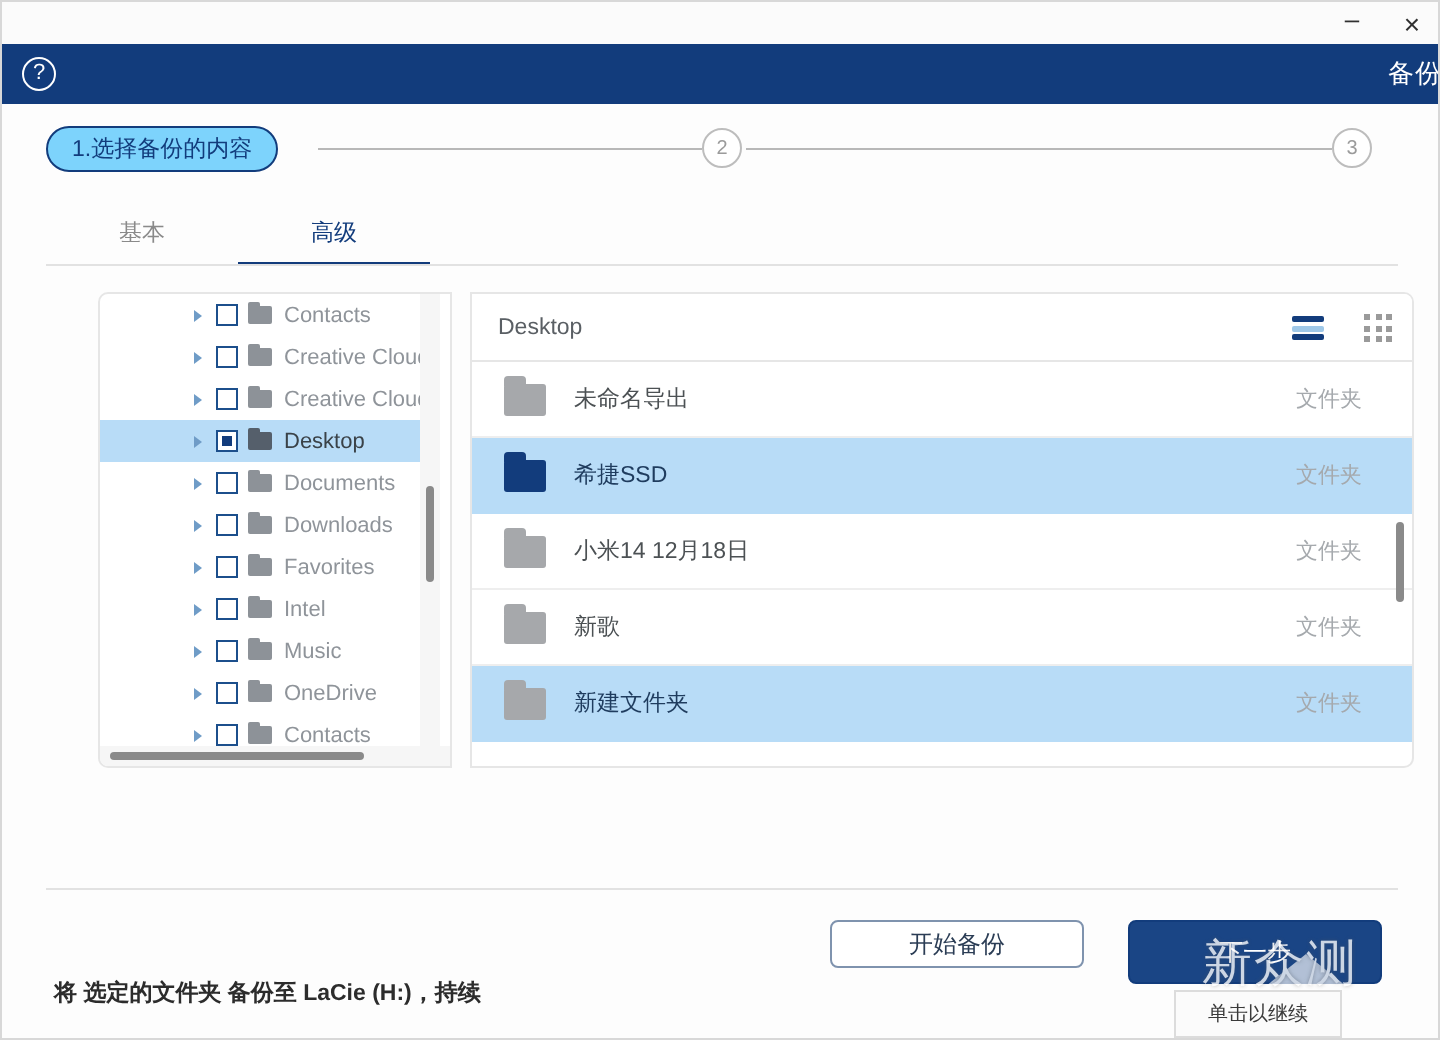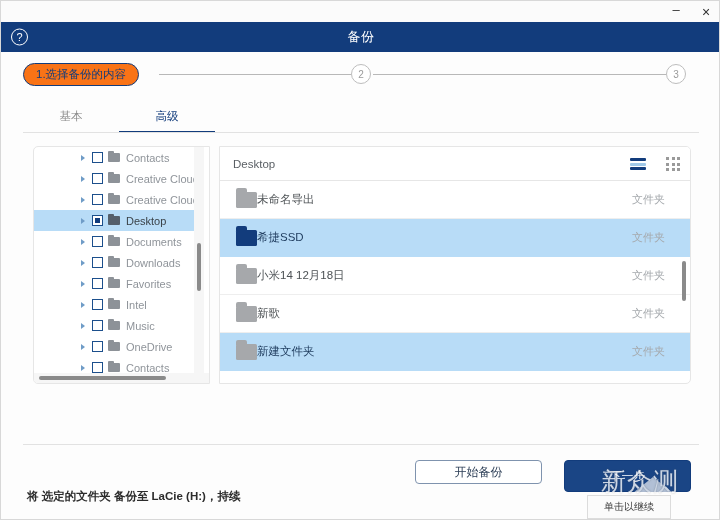--- a/index.html
+++ b/index.html
@@ -42,41 +42,41 @@
   .help-icon {
     position: absolute; left: 10px; top: 50%;
     transform: translateY(-50%);
     width: 17px; height: 17px;
     border: 1.3px solid #ffffff; border-radius: 50%;
     color: #ffffff; font-size: 11px;
     display: flex; align-items: center; justify-content: center;
     line-height: 1;
   }
   .header-title {
-    width: 100%; text-align: center;
+    width: 100%; text-align: right;
     color: #ffffff; font-size: 13px; letter-spacing: .5px;
   }
 
   
   .stepper {
     position: absolute; top: 51px; left: 0;
     width: 720px; height: 45px;
   }
   .step-line {
     position: absolute; top: 22px; height: 1px;
     background: #b8b8b8;
   }
   .step-line.l1 { left: 158px; width: 192px; }
   .step-line.l2 { left: 372px; width: 293px; }
   .step1 {
     position: absolute; left: 22px; top: 11px;
     height: 23px; padding: 0 12px;
     border: 1.4px solid #123c7c; border-radius: 12px;
     display: flex; align-items: center;
-    color: #123c7c; font-size: 11.5px; background: #f97316;
+    color: #123c7c; font-size: 11.5px; background: #7dd3fc;
     white-space: nowrap;
   }
   .step-circle {
     position: absolute; top: 12px;
     width: 20px; height: 20px;
     border: 1px solid #bdbdbd; border-radius: 50%;
     background: #ffffff;
     display: flex; align-items: center; justify-content: center;
     color: #9b9b9b; font-size: 10px;
   }
@@ -100,21 +100,21 @@
     left: 0; right: 0; bottom: 0; height: 2px;
     background: #123c7c;
   }
   .tabs-rule {
     position: absolute; top: 131px; left: 22px;
     width: 676px; height: 1px; background: #e2e2e2;
   }
 
   
   .panes {
-    position: absolute; top: 145px; left: 32px;
+    position: absolute; top: 145px; left: 48px;
     width: 658px; height: 238px;
   }
 
   
   .tree-pane {
     position: absolute; left: 0; top: 0;
     width: 177px; height: 238px;
     background: #ffffff;
     border: 1px solid #e6e6e6;
     border-top-left-radius: 5px; border-bottom-left-radius: 5px;
@@ -238,21 +238,21 @@
     position: relative; flex: 0 0 auto;
   }
   .row-fldr::before {
     content: ""; position: absolute;
     left: 0; top: -4px; width: 11px; height: 5px;
     background: #a6a8ab; border-radius: 2px 2px 0 0;
   }
   .row-fldr.blue { background: #123c7c; }
   .row-fldr.blue::before { background: #123c7c; }
   .row-name {
-    font-size: 11.5px; color: #4c5154;
+    margin-left: 14px; font-size: 11.5px; color: #4c5154;
   }
   .list-row.sel .row-name { color: #1f3c5e; }
   .row-type {
     position: absolute; right: 27px;
     font-size: 11px; color: #a5a9ad;
   }
   .list-vscroll {
     position: absolute; right: 3px; top: 0;
     width: 10px; height: 203px;
   }

